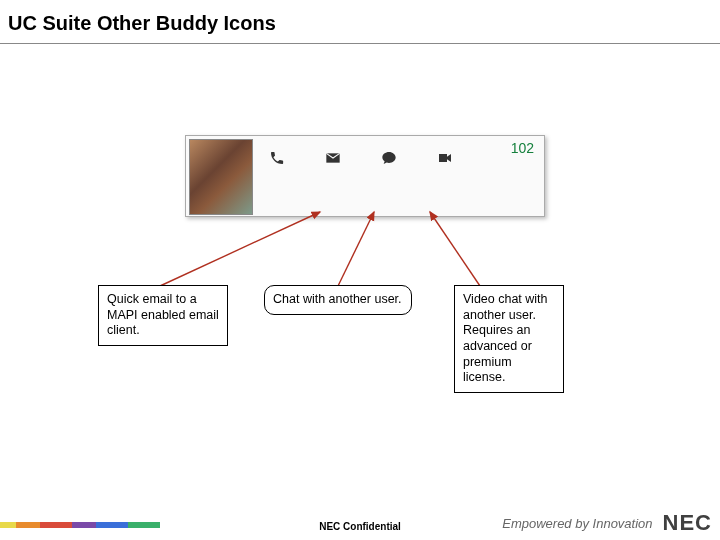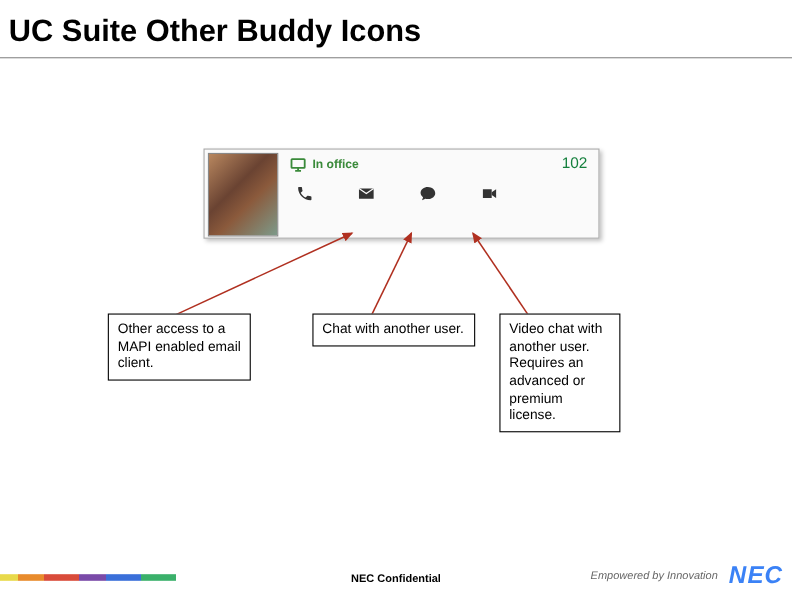--- a/index.html
+++ b/index.html
@@ -1,18 +1,18 @@
 <!DOCTYPE html>
 <html><head>
 <meta charset="utf-8">
 <style>
   * { box-sizing: border-box; margin: 0; padding: 0; }
   body { width: 720px; height: 540px; font-family: Arial, sans-serif; background: #fff; position: relative; overflow: hidden; }
 
-  .title { font-size: 28px; font-weight: bold; padding: 12px 12px 8px 8px; color: #000; }
+  .title { font-size: 20px; font-weight: bold; padding: 12px 12px 8px 8px; color: #000; }
   .title-rule { border-bottom: 1px solid #888; margin: 0 0 60px 0; }
 
   .buddy-card {
     position: absolute;
     left: 185px; top: 135px;
     width: 360px; height: 82px;
     border: 1px solid #aaa;
     box-shadow: 2px 2px 4px rgba(0,0,0,0.25);
     background: #fafafa;
     display: flex;
@@ -34,60 +34,50 @@
 
   .callout {
     position: absolute;
     border: 1px solid #000;
     padding: 6px 8px;
     font-size: 12.5px;
     line-height: 1.25;
     background: #fff;
   }
   .c1 { left: 98px;  top: 285px; width: 130px; }
-  .c2 { left: 284px; top: 285px; width: 148px; }
+  .c2 { left: 264px; top: 285px; width: 148px; border-radius: 10px; }
   .c3 { left: 454px; top: 285px; width: 110px; }
 
   svg.arrows { position: absolute; left: 0; top: 0; width: 720px; height: 540px; pointer-events: none; }
 
   .footer {
     position: absolute; left: 0; bottom: 0; width: 100%; height: 30px;
     display: flex; align-items: center; text-align: right;
   }
   .footer-stripe {
     width: 160px; height: 6px; margin-left: 0;
     background: linear-gradient(to right,
       #e8d94a 0 10%, #e88b2c 10% 25%, #d94b3a 25% 45%,
       #7a4aa8 45% 60%, #3a6fd9 60% 80%, #3ab06a 80% 100%);
   }
   .confidential { position: absolute; left: 50%; bottom: 8px; transform: translateX(-50%); font-size: 10px; color: #000; font-weight: bold; }
   .footer-right { position: absolute; right: 8px; bottom: 4px; display: flex; align-items: center; gap: 10px; }
-  .empowered { font-size: 10px; color: #666; font-style: italic; margin-left: 41px; }
-  .nec-logo { font-size: 22px; font-weight: 900; color: #3b82f6; letter-spacing: 1px; font-style: italic; }
+  .empowered { font-size: 13px; color: #666; font-style: italic; margin-left: 41px; }
+  .nec-logo { font-size: 22px; font-weight: 900; color: #404040; letter-spacing: 1px; }
 </style>
 </head>
 <body>
 
 <div class="title">UC Suite Other Buddy Icons</div>
 <div class="title-rule"></div>
 
 <div class="buddy-card">
   <div class="avatar"></div>
   <div class="card-body">
     <div class="ext">102</div>
-    <div class="status-line">
-      <span class="ico">
-        <svg viewBox="0 0 24 24" fill="none" stroke="#3a8a3a" stroke-width="2.5">
-            <rect x="3" y="4" width="18" height="12" rx="1"></rect>
-            <line x1="8" y1="20" x2="16" y2="20"></line>
-            <line x1="12" y1="16" x2="12" y2="20"></line>
-          </svg>
-      </span>
-      <span class="status-text">In office</span>
-    </div>
     <div class="icon-row">
       <span class="ico">
         <svg viewBox="0 0 24 24" fill="#333">
             <path d="M6.6 10.8c1.4 2.8 3.8 5.2 6.6 6.6l2.2-2.2c.3-.3.7-.4 1-.2 1.2.4 2.5.6 3.8.6.6 0 1 .4 1 1V20c0 .6-.4 1-1 1C10.6 21 3 13.4 3 4c0-.6.4-1 1-1h3.4c.6 0 1 .4 1 1 0 1.3.2 2.6.6 3.8.1.4 0 .8-.2 1l-2.2 2z"></path>
           </svg>
       </span>
       <span class="ico">
         <svg viewBox="0 0 24 24" fill="#333">
             <path d="M2 5h20v14H2z" fill="#333"></path>
             <path d="M2 5l10 7L22 5" fill="none" stroke="#fafafa" stroke-width="1.6"></path>
@@ -112,21 +102,21 @@
   <defs>
     <marker id="ah" markerWidth="8" markerHeight="8" refX="6" refY="3" orient="auto">
       <path d="M0,0 L7,3 L0,6 Z" fill="#b03020"></path>
     </marker>
   </defs>
   <line x1="160" y1="286" x2="320" y2="212" stroke="#b03020" stroke-width="1.4" marker-end="url(#ah)"></line>
   <line x1="338" y1="286" x2="374" y2="212" stroke="#b03020" stroke-width="1.4" marker-end="url(#ah)"></line>
   <line x1="480" y1="286" x2="430" y2="212" stroke="#b03020" stroke-width="1.4" marker-end="url(#ah)"></line>
 </svg>
 
-<div class="callout c1">Other access to a MAPI enabled email client.</div>
+<div class="callout c1">Quick email to a MAPI enabled email client.</div>
 <div class="callout c2">Chat with another user.</div>
 <div class="callout c3">Video chat with another user. Requires an advanced or premium license.</div>
 
 <div class="footer">
   <div class="footer-stripe"></div>
   <div class="confidential">NEC Confidential</div>
   <div class="footer-right">
     <span class="empowered">Empowered by Innovation</span>
     <span class="nec-logo">NEC</span>
   </div>

